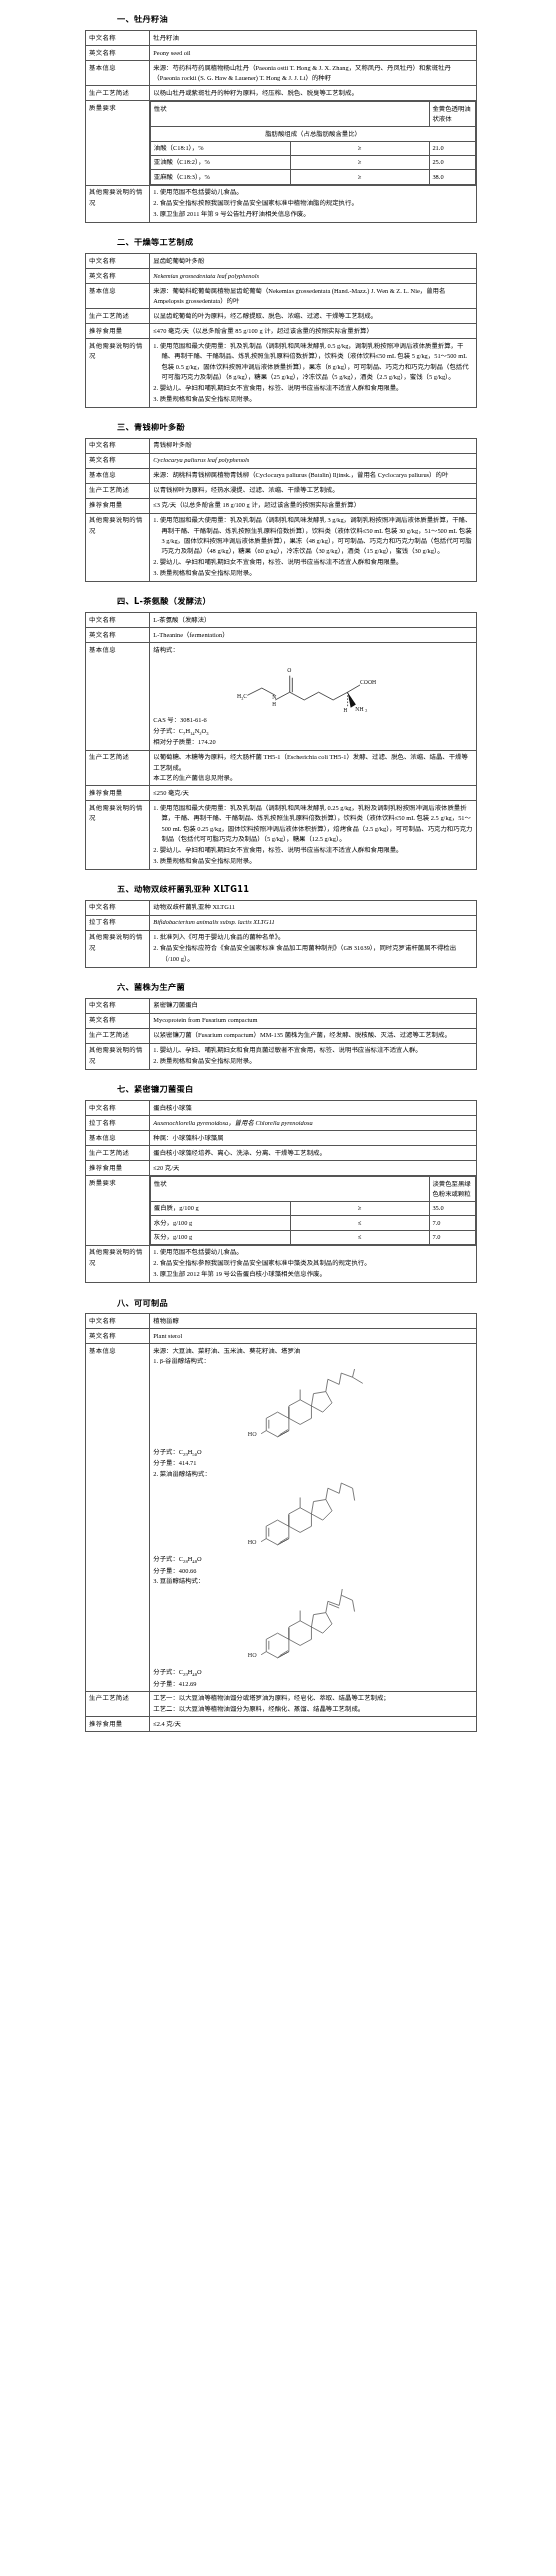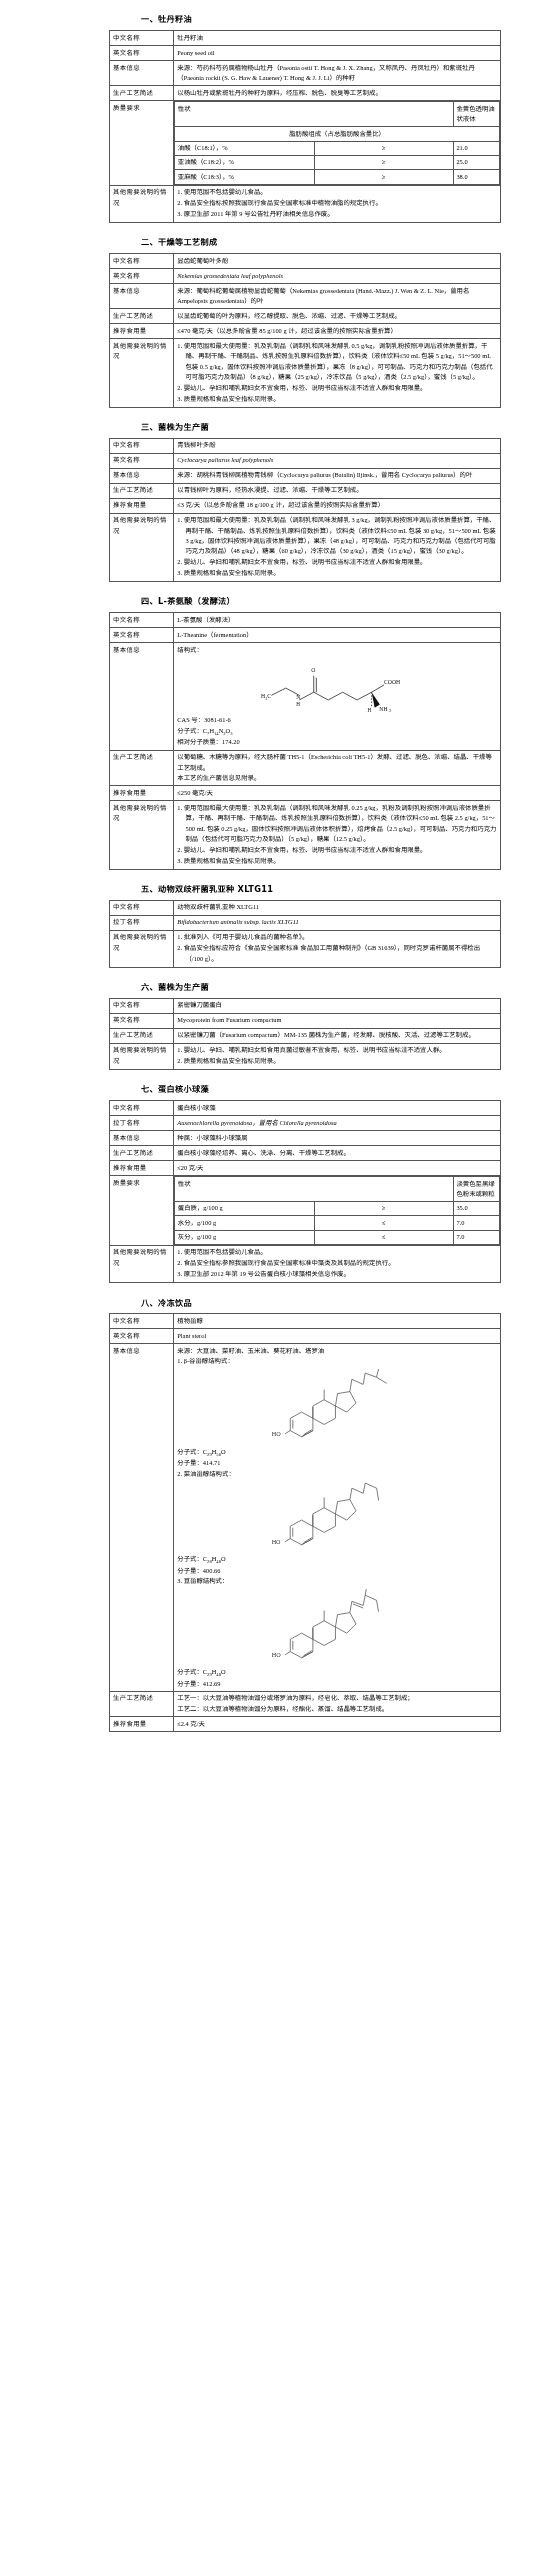--- a/index.html
+++ b/index.html
@@ -10,21 +10,20 @@
     width:556px;
     margin:0 auto;
     font-size:6.7px;
     line-height:1.55;
     -webkit-font-smoothing:none;
   }
   .page{
     width:512px;
     box-sizing:border-box;
     padding:0 0 10.3px 0;
-    margin-left:24px;
   }
   .section{
     padding:0 0 0 0;
     margin:0 0 9.3px 0;
   }
   .section-title{
     font-family:"DejaVu Sans","Liberation Sans",sans-serif;
     font-weight:bold;
     font-size:8.2px;
     margin:13.4px 0 4.1px 117px;
@@ -179,21 +178,21 @@
             <li>2. 婴幼儿、孕妇和哺乳期妇女不宜食用，标签、说明书应当标注不适宜人群和食用限量。</li>
             <li>3. 质量规格和食品安全指标见附录。</li>
           </ul>
         </td>
       </tr>
     </tbody>
       </table>
   </div>
 
   <div class="section">
-    <div class="section-title">三、菌株为生产菌</div>
+    <div class="section-title">三、青钱柳叶多酚</div>
     <table class="spec">
       <tbody>
           <tr>
         <td class="label">中文名称</td>
         <td class="value">青钱柳叶多酚</td>
       </tr>
       <tr>
         <td class="label">英文名称</td>
         <td class="value it">Cyclocarya paliurus leaf polyphenols</td>
       </tr>
@@ -349,21 +348,21 @@
             <li>1. 婴幼儿、孕妇、哺乳期妇女和食用真菌过敏者不宜食用，标签、说明书应当标注不适宜人群。</li>
             <li>2. 质量规格和食品安全指标见附录。</li>
           </ul>
         </td>
       </tr>
     </tbody>
       </table>
   </div>
 
   <div class="section">
-    <div class="section-title">七、蛋白核小球藻</div>
+    <div class="section-title">七、紧密镰刀菌蛋白</div>
     <table class="spec">
       <tbody>
           <tr>
         <td class="label">中文名称</td>
         <td class="value" colspan="3">蛋白核小球藻</td>
       </tr>
       <tr>
         <td class="label">拉丁名称</td>
         <td class="value it" colspan="3">Auxenochlorella pyrenoidosa，曾用名 Chlorella pyrenoidosa</td>
       </tr>
@@ -415,21 +414,21 @@
             <li>2. 食品安全指标参照我国现行食品安全国家标准中藻类及其制品的规定执行。</li>
             <li>3. 原卫生部 2012 年第 19 号公告蛋白核小球藻相关信息作废。</li>
           </ul>
         </td>
       </tr>
     </tbody>
       </table>
   </div>
 
   <div class="section">
-    <div class="section-title">八、冷冻饮品</div>
+    <div class="section-title">八、可可制品</div>
     <table class="spec">
       <tbody>
           <tr>
         <td class="label">中文名称</td>
         <td class="value">植物甾醇</td>
       </tr>
       <tr>
         <td class="label">英文名称</td>
         <td class="value">Plant sterol</td>
       </tr>

